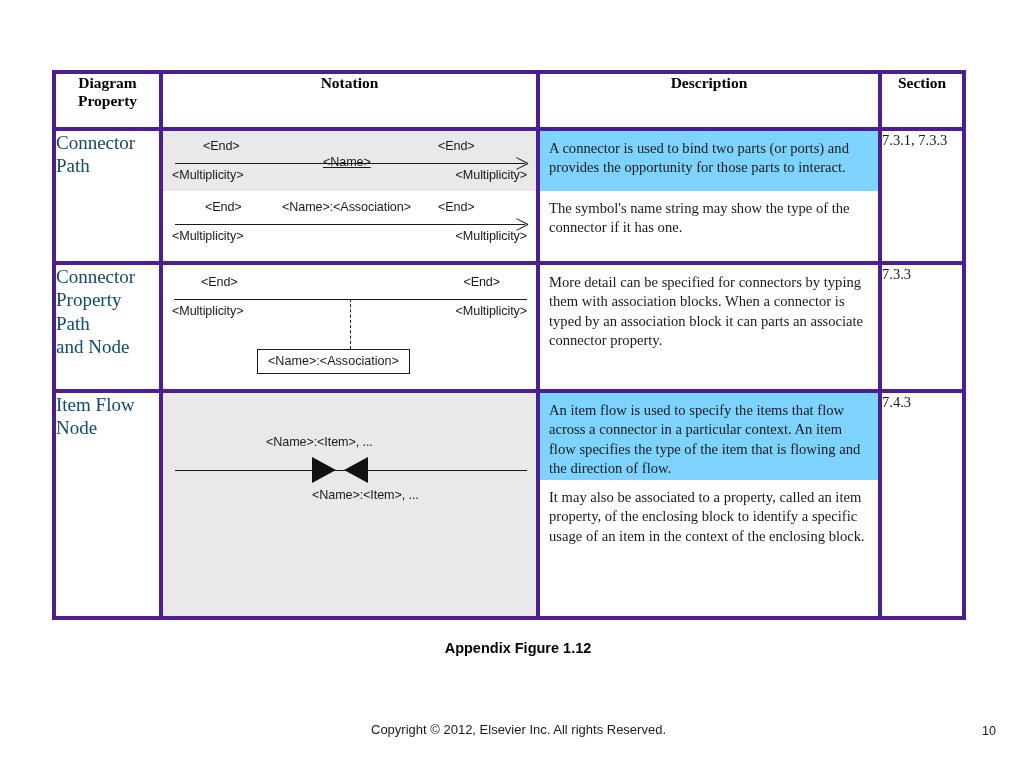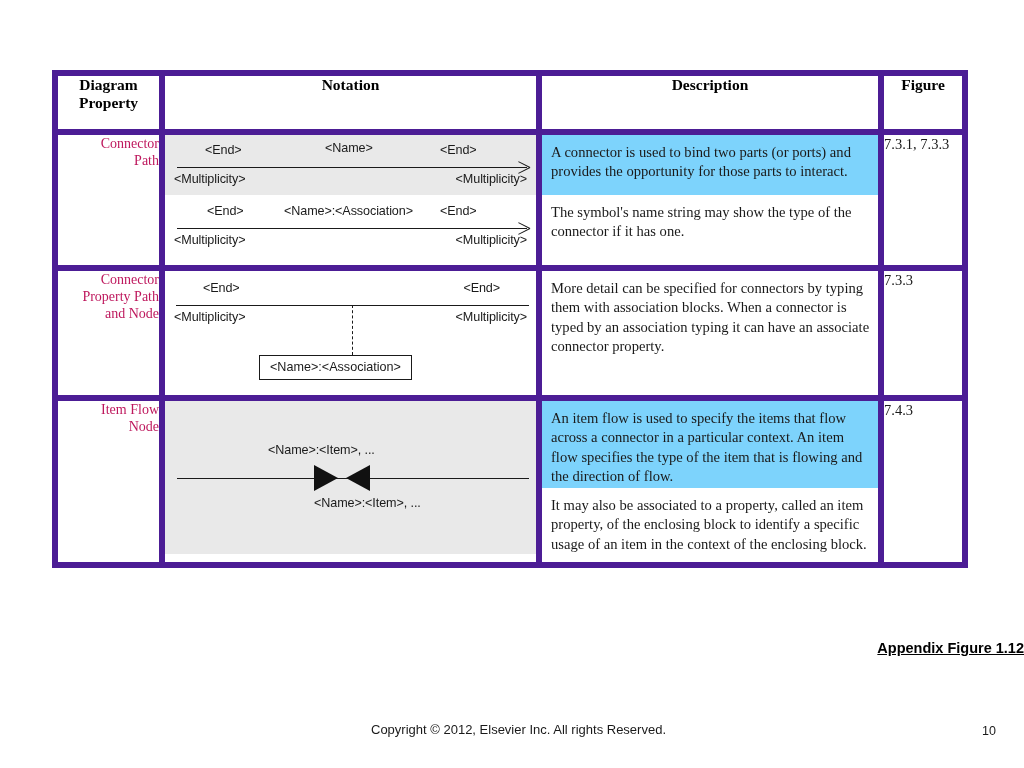--- a/index.html
+++ b/index.html
@@ -19,21 +19,21 @@
   #notation-table {
     position: absolute;
     left: 52px;
     top: 70px;
     width: 910px;
     border-collapse: collapse;
     table-layout: fixed;
     background: #ffffff;
   }
   #notation-table td, #notation-table th {
-    border: 6px solid #4c1d95;
+    border: 4px solid #4c1d95;
     vertical-align: top;
     padding: 0;
     background: #ffffff;
   }
 
   
   col.c-element  { width: 107px; }
   col.c-notation { width: 377px; }
   col.c-desc     { width: 342px; }
   col.c-section  { width: 84px;  }
@@ -50,25 +50,24 @@
     padding: 7px 4px 0 4px;
     color: #000;
   }
   thead th.left-head {
     padding-left: 8px;
   }
 
   
   td.element-cell {
     font-family: "Liberation Serif", serif;
-    font-size: 14px;
+    font-size: 19px;
     line-height: 1.23;
     padding: 9px 6px 6px 9px;
-    color: #be185d;
-    text-align: right;
+    color: #0c4a6e;
   }
   td.notation-cell {
     position: relative;
     padding: 0;
   }
   td.desc-cell {
     padding: 0;
   }
   td.section-cell {
     font-family: Liberation Serif, serif;
@@ -158,26 +157,25 @@
     text-align: center;
     padding: 4px 10px 5px 10px;
     white-space: nowrap;
   }
 
   
   #figure-caption {
     position: absolute;
     left: 12px; right: 0;
     top: 640px;
-    text-align: right;
+    text-align: center;
     font-family: "Liberation Sans", sans-serif;
     font-weight: bold;
     font-size: 14.5px;
     color: #000;
-    text-decoration: underline;
   }
   #copyright-line {
     position: absolute;
     left: 13px; right: 0;
     top: 722px;
     text-align: center;
     font-family: "Liberation Sans", sans-serif;
     font-size: 13px;
     color: #1a1a1a;
   }
@@ -201,36 +199,36 @@
     <col class="c-section">
   </colgroup>
   <thead>
     <tr>
       <th class="left-head">
         <div>Diagram</div>
         <div>Property</div>
       </th>
       <th>Notation</th>
       <th>Description</th>
-      <th>Figure</th>
+      <th>Section</th>
     </tr>
   </thead>
   <tbody>
 
     <tr>
       <td class="element-cell">
         <div>Connector</div>
         <div>Path</div>
       </td>
 
       <td class="notation-cell">
 
         <div class="notation-band shaded" style="height:60px;">
           <span class="lbl" style="left:40px;  top:8px;">&lt;End&gt;</span>
-          <span class="lbl" style="left:160px; top:6px;">&lt;Name&gt;</span>
+          <span class="lbl" style="left:160px; top:24px;text-decoration:underline;">&lt;Name&gt;</span>
           <span class="lbl" style="left:275px; top:8px;">&lt;End&gt;</span>
           <div class="solid-line" style="left:12px; top:32px; width:350px;"></div>
           <div class="arrowhead" style="left:364px; top:32px;"></div>
           <span class="lbl" style="left:9px;  top:37px;">&lt;Multiplicity&gt;</span>
           <span class="lbl" style="right:9px; top:37px;">&lt;Multiplicity&gt;</span>
         </div>
 
         <div class="notation-band" style="height:70px;">
           <span class="lbl" style="left:42px;  top:9px;">&lt;End&gt;</span>
           <span class="lbl" style="left:119px; top:9px;">&lt;Name&gt;:&lt;Association&gt;</span>
@@ -263,34 +261,34 @@
           <span class="lbl" style="right:36px; top:10px;">&lt;End&gt;</span>
           <div class="solid-line" style="left:11px; top:34px; width:353px;"></div>
           <span class="lbl" style="left:9px;  top:39px;">&lt;Multiplicity&gt;</span>
           <span class="lbl" style="right:9px; top:39px;">&lt;Multiplicity&gt;</span>
           <div class="dashed-line" style="left:187px; top:34px; height:50px;"></div>
           <div class="assoc-box" style="left:94px; top:84px;">&lt;Name&gt;:&lt;Association&gt;</div>
         </div>
       </td>
 
       <td class="desc-cell">
-        <div class="desc-para">More detail can be specified for connectors by typing them with association blocks. When a connector is typed by an association typing it can have an associate connector property.</div>
+        <div class="desc-para">More detail can be specified for connectors by typing them with association blocks. When a connector is typed by an association block it can parts an associate connector property.</div>
       </td>
 
       <td class="section-cell">7.3.3</td>
     </tr>
 
     <tr>
       <td class="element-cell">
         <div>Item Flow</div>
         <div>Node</div>
       </td>
 
       <td class="notation-cell shaded">
-        <div class="notation-band shaded" style="height:153px;">
+        <div class="notation-band shaded" style="height:223px;">
           <span class="lbl" style="left:103px; top:42px;">&lt;Name&gt;:&lt;Item&gt;, ...</span>
           <div class="solid-line" style="left:12px; top:77px; width:352px;"></div>
           <div class="tri-right" style="left:149px; top:64px;"></div>
           <div class="tri-left" style="left:181px; top:64px;"></div>
           <span class="lbl" style="left:149px; top:95px;">&lt;Name&gt;:&lt;Item&gt;, ...</span>
         </div>
       </td>
 
       <td class="desc-cell">
         <div class="desc-para shaded" style="height:71px;">An item flow is used to specify the items that flow across a connector in a particular context. An item flow specifies the type of the item that is flowing and the direction of flow.</div>

